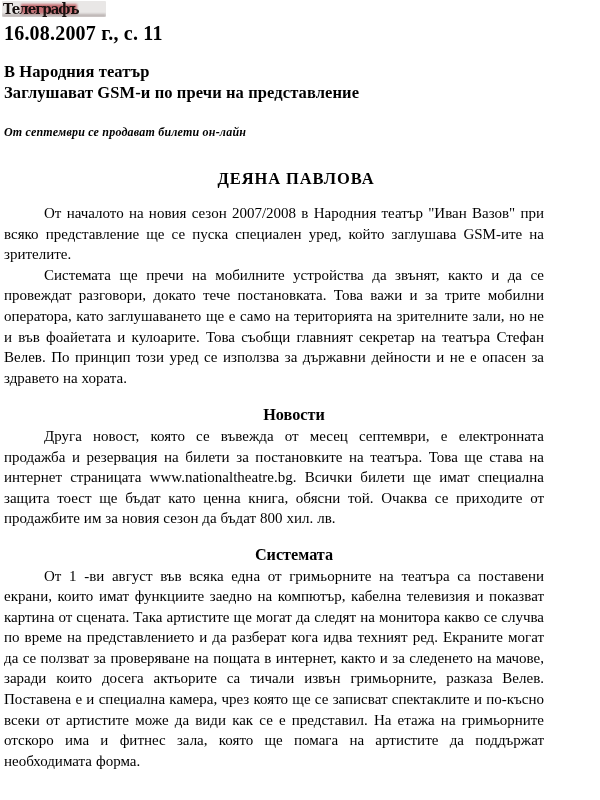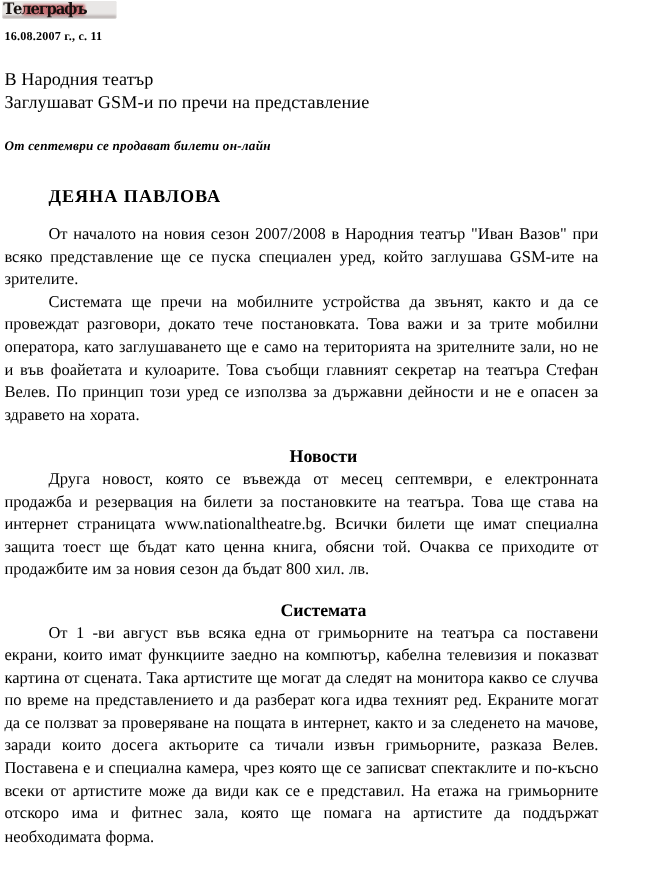--- a/index.html
+++ b/index.html
@@ -72,34 +72,34 @@
     left: 0; right: 0; bottom: 0;
     height: 3px;
     background: rgba(60,40,40,.28);
     filter: blur(1.2px);
   }
 
   
   .dateline {
     font-family: "Liberation Serif", serif;
     font-weight: 700;
-    font-size: 11px;
+    font-size: 20px;
     line-height: 20px;
     margin: 3px 0 0 4px;
     letter-spacing: .2px;
   }
 
   
   .kicker-block {
     margin: 18px 0 0 4px;
   }
   .kicker,
   .headline {
     font-family: "Liberation Serif", serif;
-    font-weight: 400;
+    font-weight: 700;
     font-size: 16.5px;
     line-height: 21px;
     letter-spacing: .1px;
   }
   .subtitle {
     font-family: "Liberation Serif", serif;
     font-weight: 700;
     font-style: italic;
     font-size: 12px;
     line-height: 20px;
@@ -108,20 +108,21 @@
   }
 
   
   .byline {
     font-family: "Liberation Serif", serif;
     font-weight: 700;
     font-size: 16.5px;
     line-height: 20px;
     margin: 27px 0 0 44px;
     letter-spacing: .9px;
+    text-align: center;
   }
 
   
   .body-area {
     margin: 14px 4px 0 4px;
   }
   p.para {
     margin: 0;
     font-family: "Liberation Serif", serif;
     font-size: 15px;

